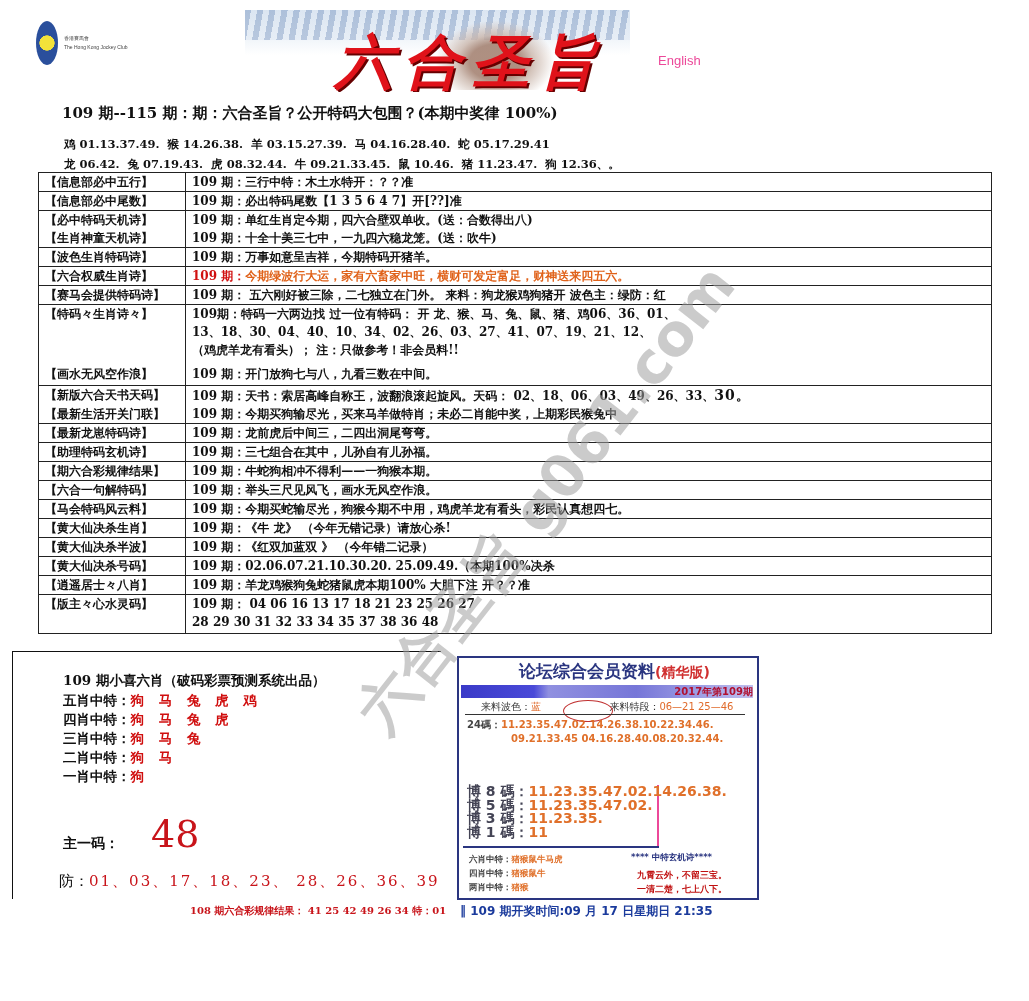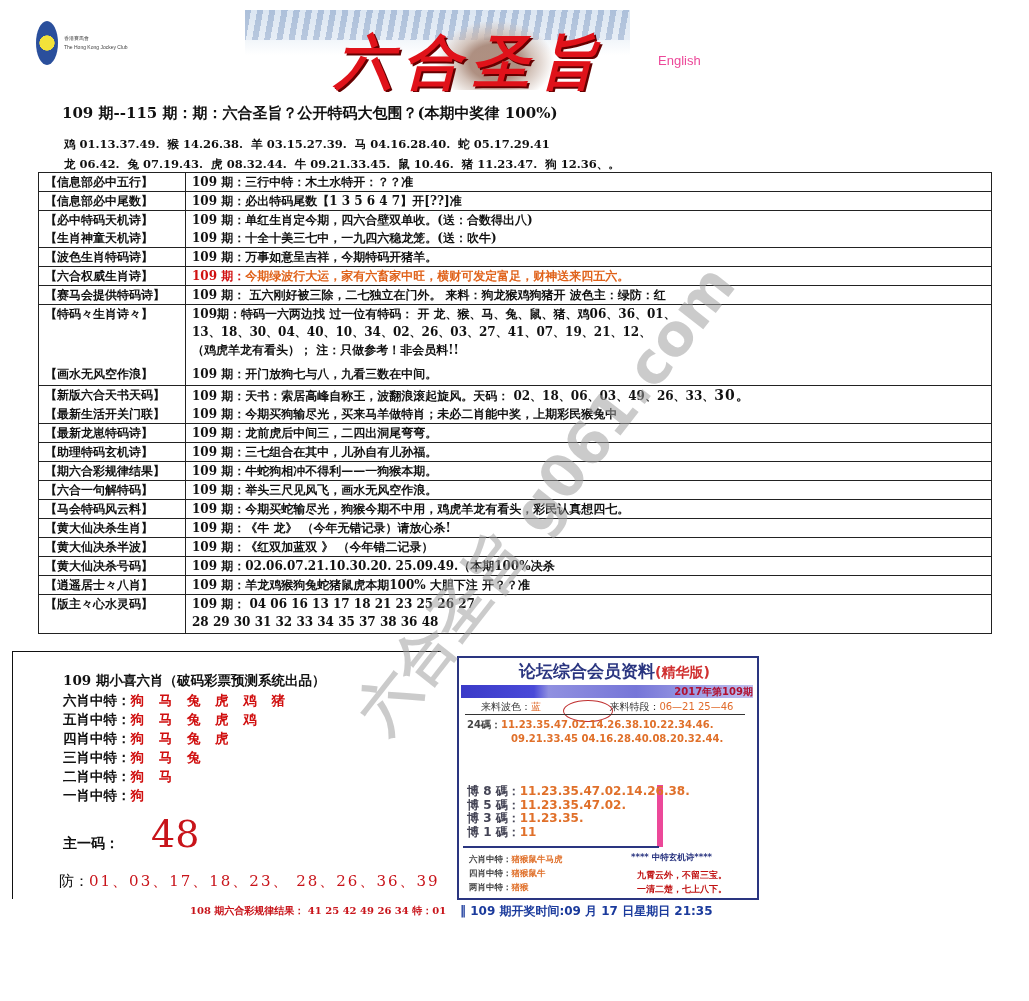--- a/index.html
+++ b/index.html
@@ -56,21 +56,21 @@
   .mp-title .edition { font-size: 14px; color: #d03030; }
   .mp-bar { position: absolute; left: 2px; top: 27px; width: 292px; height: 13px;
             background: linear-gradient(90deg, #3a3ac8 0%, #4a4ad8 25%, #9090e0 30%, #7676d8 60%, #c0c0ee 100%); }
   .mp-year { position: absolute; right: 4px; top: 27px; font-size: 10px; font-weight: bold; color: #b01030; line-height: 13px; }
   .mp-source { position: absolute; left: 22px; top: 42px; font-size: 10px; color: #333; white-space: nowrap; }
   .mp-source .val { color: #e06a2a; }
   .mp-stamp { position: absolute; left: 104px; top: 42px; width: 48px; height: 20px; border: 1.5px solid #c03030; border-radius: 50%; }
   .mp-divider { position: absolute; left: 6px; top: 56px; width: 280px; height: 1px; background: #333; }
   .mp-group { position: absolute; left: 8px; font-size: 10px; font-weight: bold; color: #444; line-height: 14px; white-space: nowrap; }
   .mp-group .v { color: #e0702a; }
-  .mp-bo { position: absolute; left: 8px; top: 127px; width: 190px; height: 62px; border-right: 6px solid #ec4899; font-size: 12px; font-weight: bold; color: #445; line-height: 13.5px; white-space: nowrap; }
+  .mp-bo { position: absolute; left: 8px; top: 127px; width: 190px; height: 62px; border-right: 2px solid #ec4899; font-size: 14px; font-weight: bold; color: #445; line-height: 13.5px; white-space: nowrap; }
   .mp-bo .v { color: #e0702a; }
   .mp-under { position: absolute; left: 4px; top: 188px; width: 196px; height: 2px; background: #2a3580; }
   .mp-foot-left { position: absolute; left: 10px; top: 194px; font-size: 8.5px; font-weight: bold; color: #444; line-height: 14px; white-space: nowrap; }
   .mp-foot-left .v { color: #e0702a; }
   .mp-foot-right { position: absolute; left: 172px; top: 194px; font-size: 8.5px; font-weight: bold; color: #2a3580; white-space: nowrap; }
   .mp-poem { position: absolute; left: 178px; top: 210px; font-size: 9px; font-weight: bold; color: #c01010; line-height: 14px; white-space: nowrap; }
 
   .draw-time { position: absolute; left: 460px; top: 903px; font-family: "DejaVu Sans", sans-serif; font-size: 12px; font-weight: bold; color: #1a3a9c; }
 
   .watermark { position: absolute; left: 300px; top: 400px; font-family: "DejaVu Sans", sans-serif; font-size: 58px; font-weight: bold;
@@ -207,21 +207,20 @@
     <div>109 期：   04  06  16  13  17  18  21  23  25  26  27</div>
     <div>28  29  30  31  32  33  34  35  37  38  36  48</div>
   </td>
       </tr>
 </tbody>
   </table>
 
 <div class="bottom-left">
   <div class="bl-title">109 期小喜六肖（破码彩票预测系统出品）</div>
   <div class="bl-rows">
-    <div><span>六肖中特：</span><span class="animals">狗 马 兔 虎 鸡 猪</span></div>
     <div><span>五肖中特：</span><span class="animals">狗 马 兔 虎 鸡</span></div>
     <div><span>四肖中特：</span><span class="animals">狗 马 兔 虎</span></div>
     <div><span>三肖中特：</span><span class="animals">狗 马 兔</span></div>
     <div><span>二肖中特：</span><span class="animals">狗 马</span></div>
     <div><span>一肖中特：</span><span class="animals">狗</span></div>
   </div>
   <div class="main-code-label">主一码：</div>
   <div class="main-code-value">48</div>
   <div class="guard-line"><span>防：</span><span class="nums">01、03、17、18、23、 28、26、36、39</span></div>
 </div>

